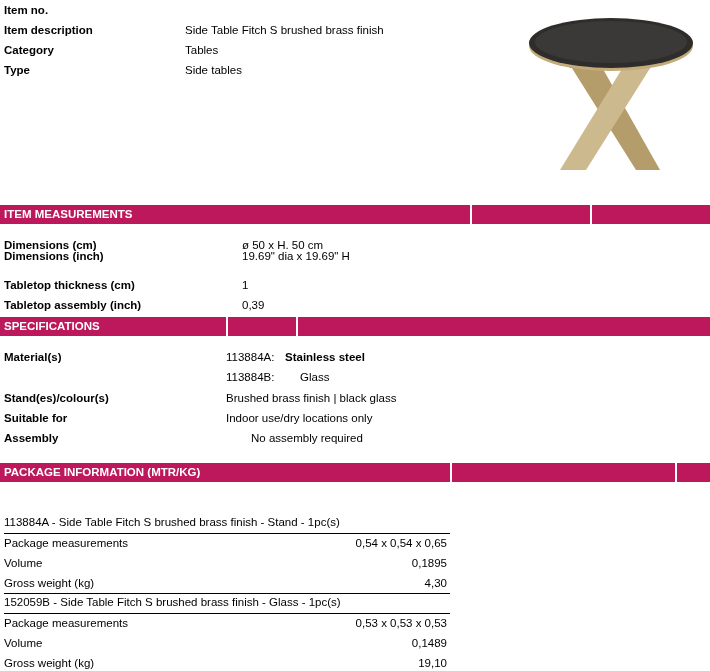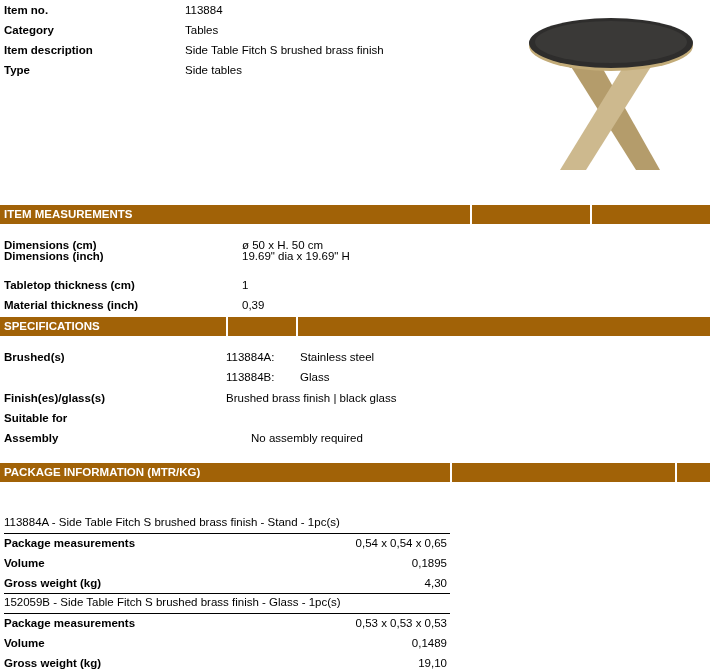--- a/index.html
+++ b/index.html
@@ -56,21 +56,21 @@
     width: 180px;
     height: 190px;
   }
 
   
   .band {
     position: absolute;
     left: 0;
     width: 710px;
     height: 19px;
-    background: #a16207;
+    background: #be185d;
     color: #ffffff;
     font-weight: bold;
     font-size: 11.5px;
     line-height: 19px;
   }
   .band .band-title {
     position: absolute;
     left: 4px;
     top: 0;
     white-space: nowrap;
@@ -117,21 +117,21 @@
     position: absolute;
     left: 0;
     width: 455px;
     height: 20px;
     line-height: 20px;
   }
   .pkg-row .lbl {
     position: absolute;
     left: 4px;
     top: 0;
-    font-weight: bold;
+    font-weight: normal;
     white-space: nowrap;
   }
   .pkg-row .val {
     position: absolute;
     right: 8px;
     top: 0;
     text-align: right;
     white-space: nowrap;
   }
   .rule {
@@ -143,29 +143,28 @@
   }
 </style>
 </head>
 <body>
 
 <div class="sheet">
 
   <div class="header-block">
     <div class="hdr-row">
       <div class="hdr-label">Item no.</div>
-      <div class="hdr-value">113884</div>
+    </div>
+    <div class="hdr-row">
+      <div class="hdr-label">Item description</div>
+      <div class="hdr-value">Side Table Fitch S brushed brass finish</div>
     </div>
     <div class="hdr-row">
       <div class="hdr-label">Category</div>
       <div class="hdr-value">Tables</div>
-    </div>
-    <div class="hdr-row">
-      <div class="hdr-label">Item description</div>
-      <div class="hdr-value">Side Table Fitch S brushed brass finish</div>
     </div>
     <div class="hdr-row">
       <div class="hdr-label">Type</div>
       <div class="hdr-value">Side tables</div>
     </div>
   </div>
 
   <div class="product-image">
     <svg width="180" height="190" viewBox="0 0 180 190">
 
@@ -191,45 +190,46 @@
   </div>
   <div class="row" style="top:246px;">
     <span class="lbl">Dimensions (inch)</span>
     <span class="val" style="left:242px;">19.69" dia x 19.69" H</span>
   </div>
   <div class="row" style="top:275px;">
     <span class="lbl">Tabletop thickness (cm)</span>
     <span class="val" style="left:242px;">1</span>
   </div>
   <div class="row" style="top:295px;">
-    <span class="lbl">Material thickness (inch)</span>
+    <span class="lbl">Tabletop assembly (inch)</span>
     <span class="val" style="left:242px;">0,39</span>
   </div>
 
   <div class="band" style="top:317px;">
     <span class="band-title">SPECIFICATIONS</span>
     <span class="seg" style="left:226px; width:70px;"></span>
     <span class="seg" style="left:296px; width:414px;"></span>
   </div>
 
   <div class="row" style="top:347px;">
-    <span class="lbl">Brushed(s)</span>
+    <span class="lbl">Material(s)</span>
     <span class="val" style="left:226px;">113884A:</span>
-    <span class="val" style="left:300px;">Stainless steel</span>
+    <span class="val" style="left:285px;font-weight:bold;">Stainless steel</span>
   </div>
   <div class="row" style="top:367px;">
     <span class="val" style="left:226px;">113884B:</span>
     <span class="val" style="left:300px;">Glass</span>
   </div>
   <div class="row" style="top:388px;">
-    <span class="lbl">Finish(es)/glass(s)</span>
+    <span class="lbl">Stand(es)/colour(s)</span>
     <span class="val" style="left:226px;">Brushed brass finish | black glass</span>
   </div>
   <div class="row" style="top:408px;">
     <span class="lbl">Suitable for</span>
+    <span class="val" style="left:226px;">Indoor use/dry locations only</span>
   </div>
   <div class="row" style="top:428px;">
     <span class="lbl">Assembly</span>
     <span class="val" style="left:226px;padding-left:25px;">No assembly required</span>
   </div>
 
   <div class="band" style="top:463px;text-align:right;">
     <span class="band-title">PACKAGE INFORMATION (MTR/KG)</span>
     <span class="seg" style="left:450px; width:225px;"></span>
     <span class="seg" style="left:675px; width:35px;"></span>

